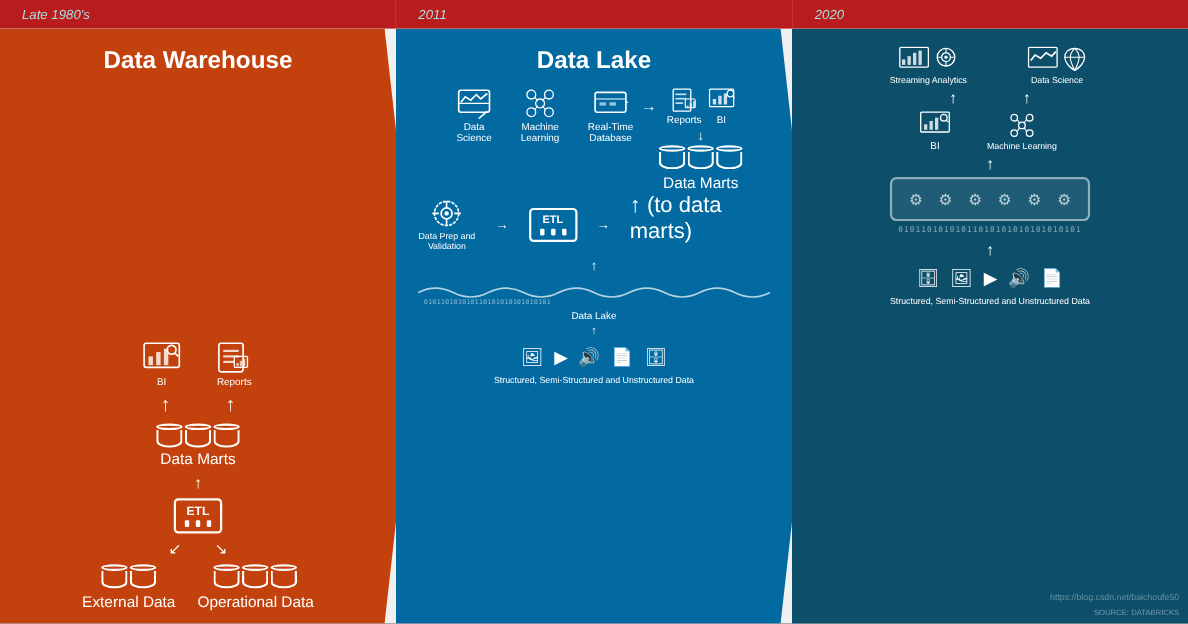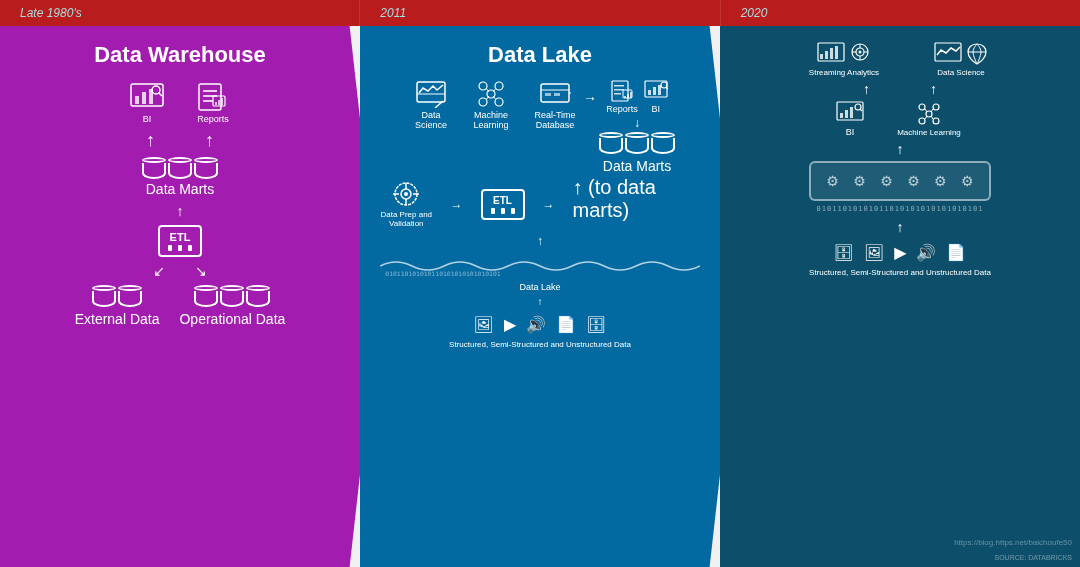--- a/index.html
+++ b/index.html
@@ -25,23 +25,24 @@
     
     .panel {
       position: relative;
       flex: 1;
       padding: 16px 20px 12px 20px;
       display: flex;
       flex-direction: column;
       align-items: center;
     }
     .panel-warehouse {
-      background: #a21caf;
+      background: #c2410c;
       clip-path: polygon(0 0, 92% 0, 100% 50%, 92% 100%, 0 100%);
       padding-right: 40px;
+      justify-content: space-between;
     }
     .panel-lake {
       background: #0369a1;
       clip-path: polygon(0 0, 92% 0, 100% 50%, 92% 100%, 0 100%);
       margin-left: -20px;
       z-index: 1;
       padding-right: 40px;
     }
     .panel-lakehouse {
       background: #0d4f6b;
@@ -611,16 +612,16 @@
           <span class="src-icon" title="database">🗄</span>
           <span class="src-icon" title="image">🖼</span>
           <span class="src-icon" title="video">▶</span>
           <span class="src-icon" title="audio">🔊</span>
           <span class="src-icon" title="document">📄</span>
         </div>
         <div class="source-label">Structured, Semi-Structured and Unstructured Data</div>
       </div>
 
       <div class="watermark">SOURCE: DATABRICKS</div>
-      <div class="watermark2">https://blog.https.net/baichoufe50</div>
+      <div class="watermark2">https://blog.csdn.net/baichoufe50</div>
     </div>
   </div>
 </div>
 
 </body></html>

